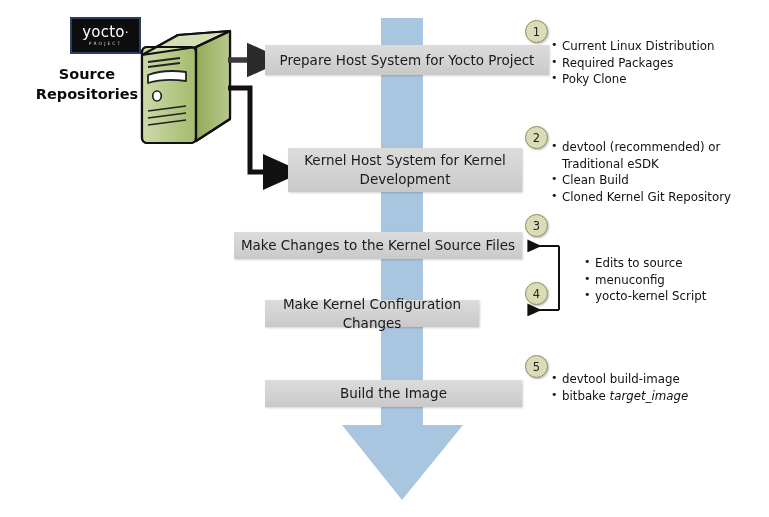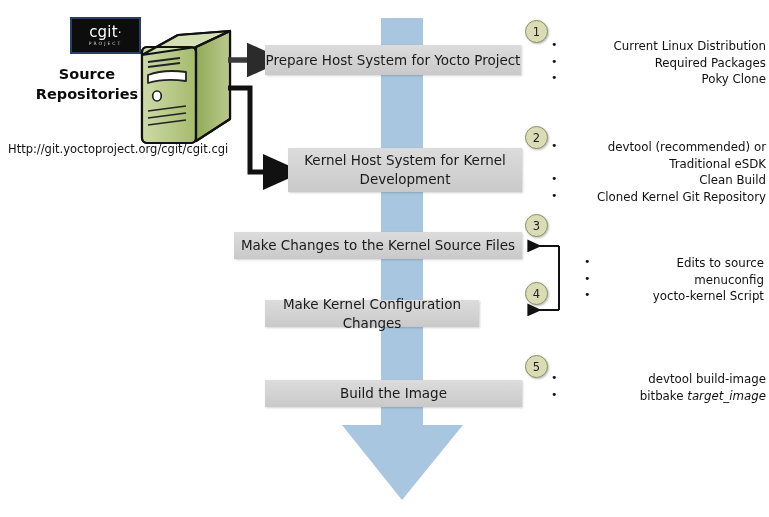--- a/index.html
+++ b/index.html
@@ -54,21 +54,21 @@
     position:absolute;
     background:linear-gradient(to bottom,#dcdcdc 0%,#d2d2d2 55%,#c9c9c9 100%);
     box-sizing:border-box;
     display:flex;align-items:center;justify-content:center;
     text-align:center;
     color:#1a1a1a;
     font-size:13.5px;
     line-height:19px;
     box-shadow:1px 1px 2px rgba(0,0,0,.18);
   }
-  #box1{left:265px;top:45px;width:256px;height:30px;}
+  #box1{left:265px;top:45px;width:284px;height:30px;}
   #box2{left:288px;top:148px;width:234px;height:44px;}
   #box3{left:234px;top:232px;width:288px;height:27px;}
   #box4{left:265px;top:300px;width:214px;height:27px;}
   #box5{left:265px;top:380px;width:257px;height:27px;}
 
   
   .badge{
     position:absolute;width:23px;height:23px;border-radius:50%;
     background:#d9dcb4;border:1.4px solid #8d9163;
     box-sizing:border-box;
@@ -78,21 +78,21 @@
   }
   #badge1{left:525px;top:20px;}
   #badge2{left:525px;top:126px;}
   #badge3{left:525px;top:214px;}
   #badge4{left:525px;top:282px;}
   #badge5{left:525px;top:355px;}
 
   
   .notes{position:absolute;font-size:11.8px;color:#111;line-height:16.5px;}
   .notes ul{margin:0;padding:0;list-style:none;}
-  .notes li{position:relative;padding-left:11px;margin:0;text-align:right;}
+  .notes li{position:relative;padding-left:11px;margin:0;}
   .notes li:before{
     content:"\2022";position:absolute;left:0;top:-1px;font-size:11px;color:#111;
   }
   .notes li .wrap2{display:block;padding-left:0;}
   #notes1{left:551px;top:38px;width:215px;}
   #notes2{left:551px;top:139px;width:215px;}
   #notes34{left:584px;top:255px;width:180px;}
   #notes5{left:551px;top:371px;width:215px;}
   .ital{font-style:italic;}
 
@@ -104,30 +104,29 @@
 
 <div id="stage">
 
   <svg id="flow-arrow" viewBox="0 0 124 482" width="124" height="482">
     <polygon points="41,0 83,0 83,120 123,120 62,195 2,120 41,120" transform="translate(0,287)" fill="#a8c6e0"></polygon>
     <rect x="41" y="0" width="42" height="292" fill="#a8c6e0"></rect>
   </svg>
 
   <div class="logo-box">
     <div class="logo-word">
-      <span>cgit</span><span class="dot">·</span>
+      <span>yocto</span><span class="dot">·</span>
     </div>
     <div class="logo-sub">PROJECT</div>
   </div>
 
   <div class="src-label">
     <div>Source</div>
     <div>Repositories</div>
   </div>
-  <div class="src-url">Http://git.yoctoproject.org/cgit/cgit.cgi</div>
 
   <svg id="server" viewBox="0 0 98 128" width="98" height="128">
 
     <polygon points="62,22 96,6 96,94 62,116" fill="#96ad5e" stroke="#111" stroke-width="2.2" stroke-linejoin="round"></polygon>
 
     <polygon points="8,30 44,10 96,6 62,22" fill="#cdd9a8" stroke="#111" stroke-width="2.2" stroke-linejoin="round"></polygon>
 
     <rect x="8" y="22" width="54" height="96" rx="5" fill="#bcc98e" stroke="#111" stroke-width="2.2"></rect>
     <path d="M8,30 Q20,20 62,22" fill="none" stroke="#9a5b3e" stroke-width="1.4" opacity=".85"></path>
 

